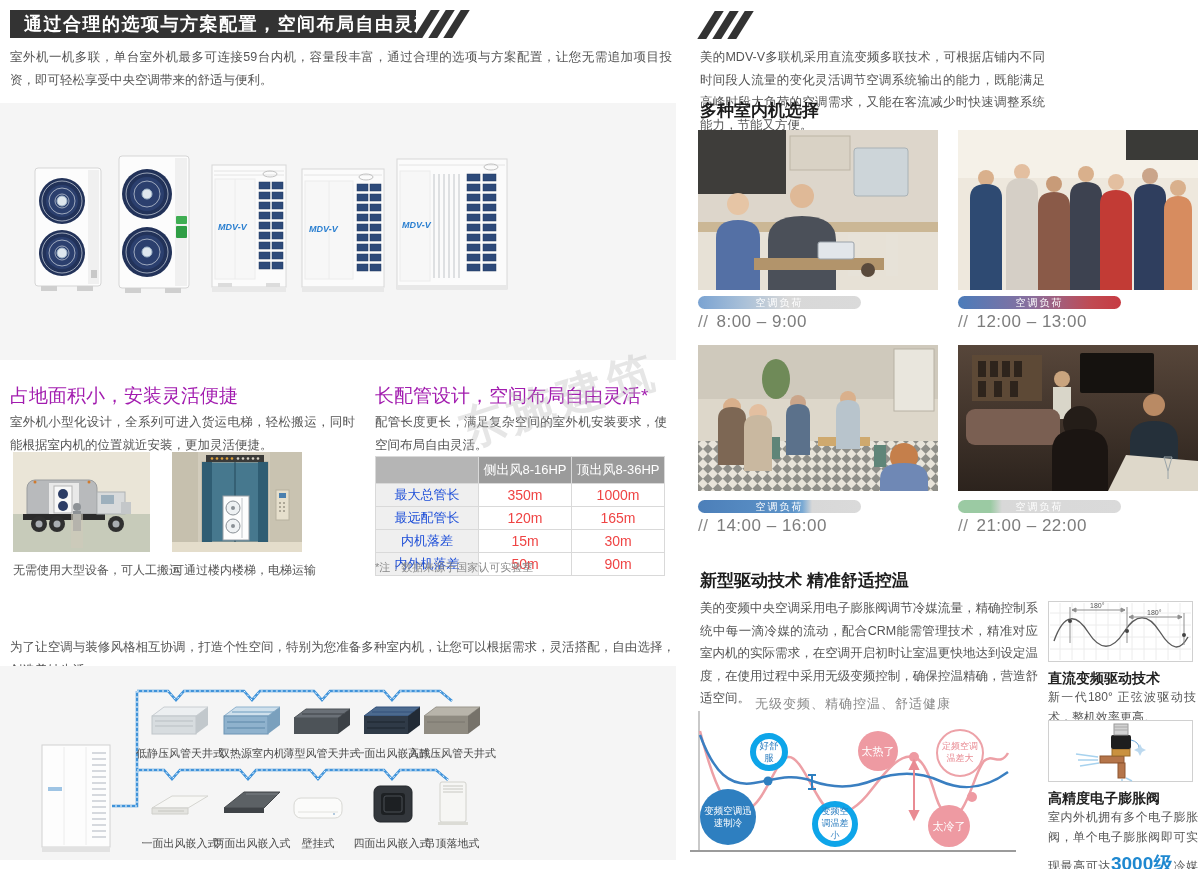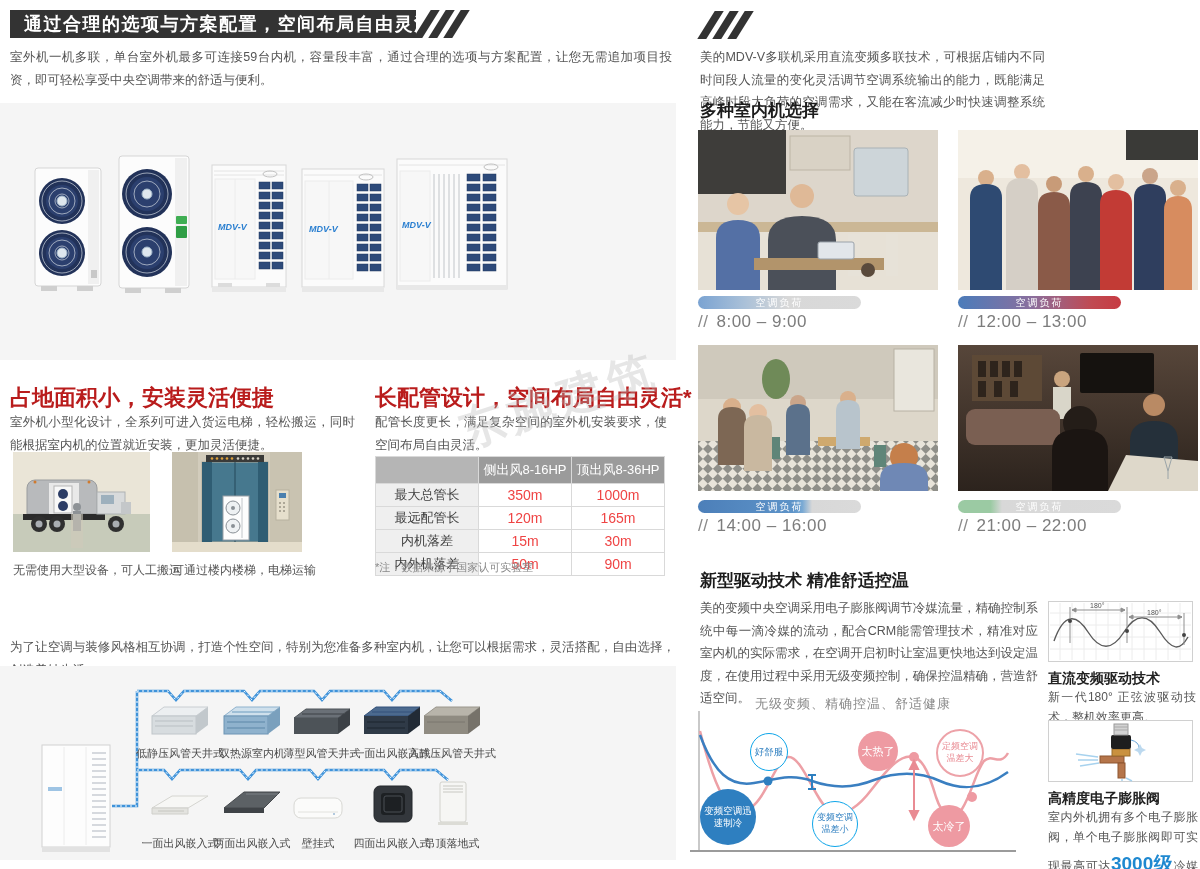--- a/index.html
+++ b/index.html
@@ -5,52 +5,52 @@
   html,body{margin:0;padding:0;background:#fff;}
   .page{position:relative;width:1200px;height:869px;background:#fff;overflow:hidden;
         font-family:"Liberation Sans","DejaVu Sans",sans-serif;color:#333;}
   .abs{position:absolute;}
   
   .hbar-wrap{position:absolute;display:flex;height:28px;}
   .hbar{background:#333;color:#fff;font-weight:bold;font-size:18px;line-height:28px;
         padding:0 16px 0 14px;letter-spacing:1.5px;white-space:nowrap;box-sizing:border-box;}
   .stripe{width:9px;background:#333;margin-left:6px;transform:skewX(-32deg);}
   
-  .sec-title{font-size:22px;font-weight:bold;color:#b91c1c;line-height:1.2;margin:0;}
+  .sec-title{font-size:19px;font-weight:normal;color:#a21caf;line-height:1.2;margin:0;}
   .sec-title-sm{font-size:17px;font-weight:bold;color:#1c1c1c;line-height:1.2;margin:0;}
   .body-txt{font-size:12.5px;color:#555;line-height:1.8;margin:0;text-align:justify;}
   .caption{font-size:12px;color:#555;}
   .note{font-size:11px;color:#888;}
   
   .gray-panel{background:#f5f5f5;}
   
   .ptable{display:grid;grid-template-columns:102px 92px 92px;gap:1px;background:#d9d9d9;
           border:1px solid #d9d9d9;font-size:13px;}
   .ptable .th{background:#9b9b9b;color:#fff;height:26px;display:flex;align-items:center;justify-content:center;}
   .ptable .th0{background:#b5b5b5;}
-  .ptable .tl{background:#efefef;color:#404040;height:22px;display:flex;align-items:center;justify-content:center;font-family:Liberation Serif, serif;}
+  .ptable .tl{background:#efefef;color:#1d4ed8;height:22px;display:flex;align-items:center;justify-content:center;font-family:Liberation Serif, serif;}
   .ptable .tv{background:#fff;color:#ef4444;font-size:14px;height:22px;display:flex;align-items:center;justify-content:center;}
   
   .pill{height:13px;width:163px;border-radius:7px;display:flex;align-items:center;justify-content:center;
         font-size:10px;color:#fff;letter-spacing:2px;overflow:hidden;}
   .pill-1{background:linear-gradient(90deg,#7aa3d2 0%,#a9c0d8 28%,#d8d8d8 55%,#dadada 100%);}
   .pill-2{background:linear-gradient(90deg,#4b7cba 0%,#8a6f9e 45%,#c04a52 82%,#c73b42 100%);}
   .pill-3{background:linear-gradient(90deg,#4c7fb9 0%,#5d93c8 58%,#79a9d4 64%,#d8d8d8 70%,#dadada 100%);}
   .pill-4{background:linear-gradient(90deg,#9bcaa3 0%,#9bcaa3 20%,#d8d8d8 27%,#dadada 100%);}
   .time-row{font-size:17px;color:#7c7c7c;letter-spacing:.5px;}
   .time-row .sl{margin-right:8px;color:#8a8a8a;}
   
   .photo{position:absolute;overflow:hidden;}
   
   .unit-label{position:absolute;width:90px;text-align:center;font-size:11px;color:#4a4a4a;}
   
   .bubble{position:absolute;border-radius:50%;display:flex;align-items:center;justify-content:center;
           text-align:center;line-height:1.3;box-sizing:border-box;}
   .b-blue-solid{background:#2e7fc0;color:#fff;}
-  .b-blue-outline{background:#fff;border:1px solid #0ea5e9;color:#2e7fc0;}
+  .b-blue-outline{background:#fff;border:6px solid #0ea5e9;color:#2e7fc0;}
   .b-pink-solid{background:#ee9aa2;color:#fff;}
   .b-pink-outline{background:#fff;border:2px solid #eda2a8;color:#e98b93;}
   .chart-title{font-size:13px;color:#888;text-align:center;letter-spacing:1px;}
   
   .side-title{font-size:14px;font-weight:bold;color:#222;}
   .side-body{font-size:12px;color:#555;line-height:1.65;margin:0;text-align:justify;}
   .hl-blue{color:#1e88d0;font-size:19px;font-weight:bold;}
   .watermark{position:absolute;left:455px;top:370px;transform:rotate(-18deg);font-size:46px;
              color:#b9b9b9;opacity:.35;letter-spacing:6px;pointer-events:none;font-weight:bold;}
 </style>

